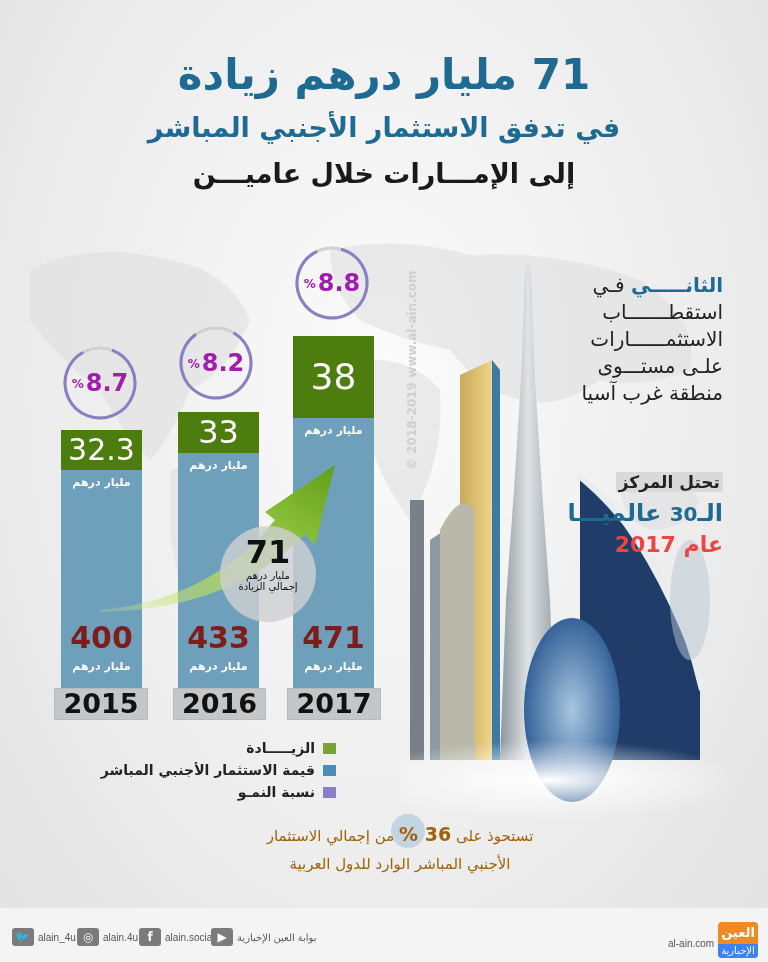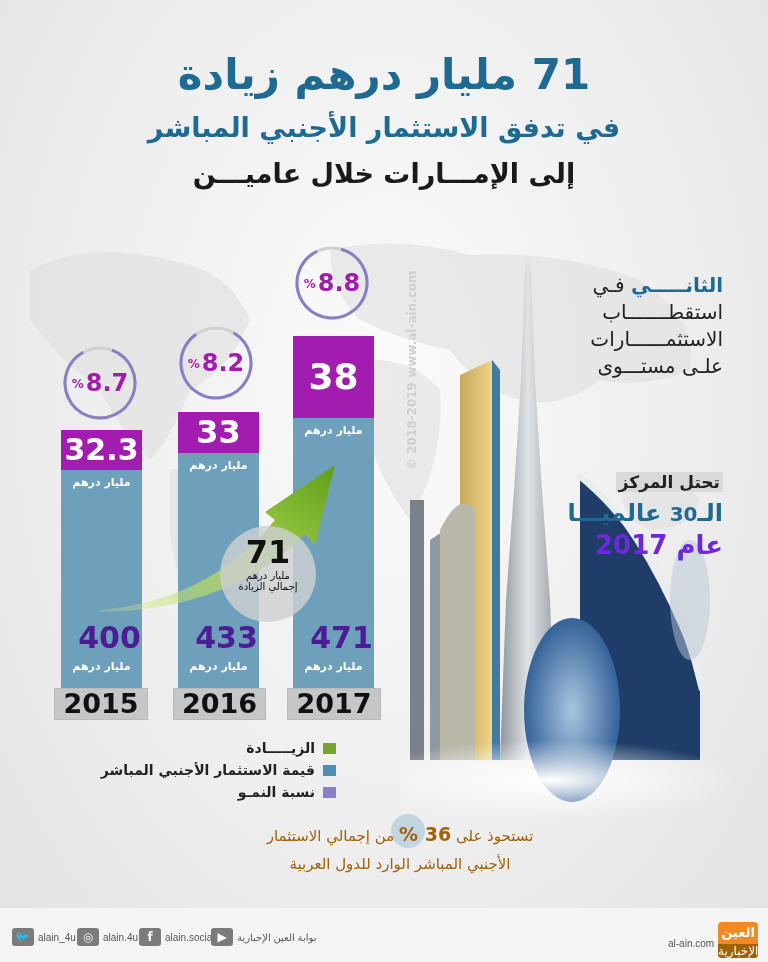--- a/index.html
+++ b/index.html
@@ -5,24 +5,24 @@
   html,body{margin:0;padding:0;}
   body{width:768px;height:962px;position:relative;overflow:hidden;
     font-family:"DejaVu Sans","Liberation Sans",sans-serif;
     background:radial-gradient(ellipse at 50% 40%, #fbfbfb 0%, #eeeeee 55%, #e2e2e2 100%);}
   .map{position:absolute;left:0;top:230px;width:768px;height:420px;opacity:.55;}
   .abs{position:absolute;}
   .title1{left:0;width:768px;top:50px;text-align:center;font-size:42px;font-weight:bold;color:#1e6a93;direction:rtl;}
   .title2{left:0;width:768px;top:112px;text-align:center;font-size:27px;font-weight:bold;color:#1e6a93;direction:rtl;}
   .title3{left:0;width:768px;top:158px;text-align:center;font-size:27px;font-weight:bold;color:#1a1a1a;direction:rtl;}
   .bar{position:absolute;background:#6fa0bb;}
-  .inc{position:absolute;background:#a21caf;color:#fff;text-align:center;font-weight:bold;}
+  .inc{position:absolute;background:#4d7c0f;color:#fff;text-align:center;font-weight:normal;}
   .inc .num{display:block;}
   .unit{position:absolute;width:100%;left:0;text-align:center;color:#fff;font-size:11px;font-weight:bold;direction:rtl;}
-  .base{position:absolute;width:100%;left:8px;text-align:center;color:#4c1d95;font-weight:bold;}
+  .base{position:absolute;width:100%;left:0;text-align:center;color:#7f1d1d;font-weight:bold;}
   .year{position:absolute;background:#c5c6c8;border:1px solid #b9babc;text-align:center;font-size:27px;font-weight:bold;color:#111;line-height:30px;}
   .ring{position:absolute;border-radius:50%;display:flex;align-items:center;justify-content:center;font-weight:bold;color:#a21caf;}
   .ring svg{position:absolute;left:0;top:0;}
   .ring .pv{position:relative;font-size:24px;}
   .ring .pc{font-size:12px;margin-right:2px;vertical-align:middle;}
   .bubble{position:absolute;left:220px;top:526px;width:96px;height:96px;border-radius:50%;
     background:rgba(205,208,210,.82);text-align:center;color:#111;}
   .side1{right:45px;top:272px;text-align:right;direction:rtl;font-size:20px;line-height:27px;color:#222;}
   .side1 .blue{color:#1e6a93;font-weight:bold;}
   .side2{right:45px;top:472px;text-align:right;direction:rtl;}
@@ -160,29 +160,30 @@
   <ellipse cx="172" cy="450" rx="48" ry="92" fill="url(#aldar)"></ellipse>
   <ellipse cx="290" cy="340" rx="20" ry="60" fill="#b8c6d2" opacity=".5"></ellipse>
   <ellipse cx="150" cy="520" rx="190" ry="40" fill="url(#cloud)"></ellipse>
 </svg>
 
 <div class="abs side1">
   <div><span class="blue">الثانـــــي</span> <span>فـي</span></div>
   <div>استقطـــــــاب</div>
   <div>الاستثمــــــارات</div>
   <div>علـى مستـــوى</div>
+  <div>منطقة غرب آسيا</div>
 </div>
 
 <div class="abs side2">
   <div style="font-size:17px;font-weight:bold;color:#222;background:#d9d9d9;display:inline-block;padding:0 3px;">تحتل المركز</div>
   <div style="color:#1e6a93;font-size:24px;font-weight:bold;line-height:34px;margin-top:4px;">
     <span>الـ</span><span style="font-size:20px;">30</span>
     <span>عالميـــا</span>
   </div>
-  <div style="color:#6d28d9;font-size:26px;font-weight:bold;line-height:28px;">عام 2017</div>
+  <div style="color:#ef4444;font-size:22px;font-weight:bold;line-height:28px;">عام 2017</div>
 </div>
 
 <div class="abs legend">
   <div class="row">
       <span class="sw" style="background:#77a52e;"></span>
       <span>الزيـــــادة</span>
     </div>
   <div class="row">
       <span class="sw" style="background:#4f8db6;"></span>
       <span>قيمة الاستثمار الأجنبي المباشر</span>
@@ -215,14 +216,14 @@
   <span class="ic">f</span>
     <span class="lbl">alain.social</span>
 </div>
 <div class="soc" style="left:211px;">
   <span class="ic">▶</span>
     <span class="lbl">بوابة العين الإخبارية</span>
 </div>
 <div class="abs" style="left:668px;top:938px;font-size:10px;color:#555;font-family:'Liberation Sans',sans-serif;">al-ain.com</div>
 <div class="abs" style="left:718px;top:922px;width:40px;height:36px;border-radius:4px;background:#f08a24;overflow:hidden;text-align:center;color:#fff;">
   <div style="font-size:13px;font-weight:bold;line-height:22px;">العين</div>
-  <div style="font-size:12px;background:#a16207;line-height:14px;">الإخبارية</div>
+  <div style="font-size:10px;background:#3b82f6;line-height:14px;">الإخبارية</div>
 </div>
 
 </body></html>

